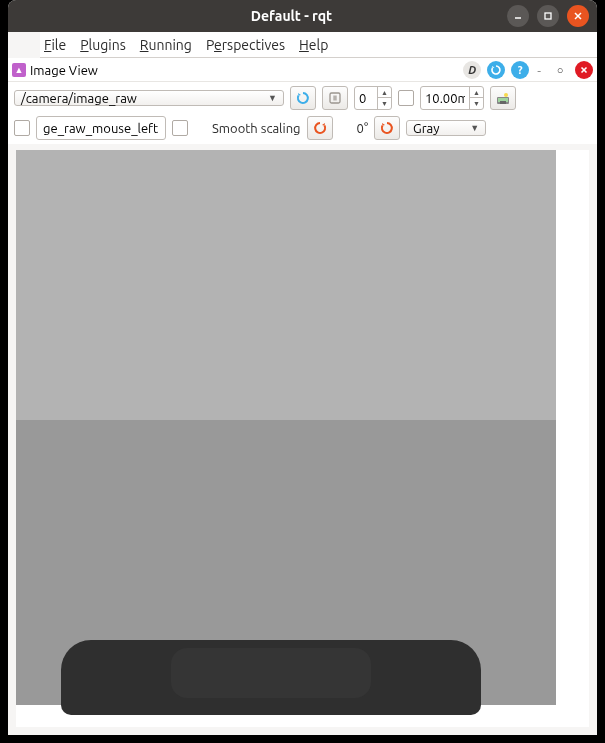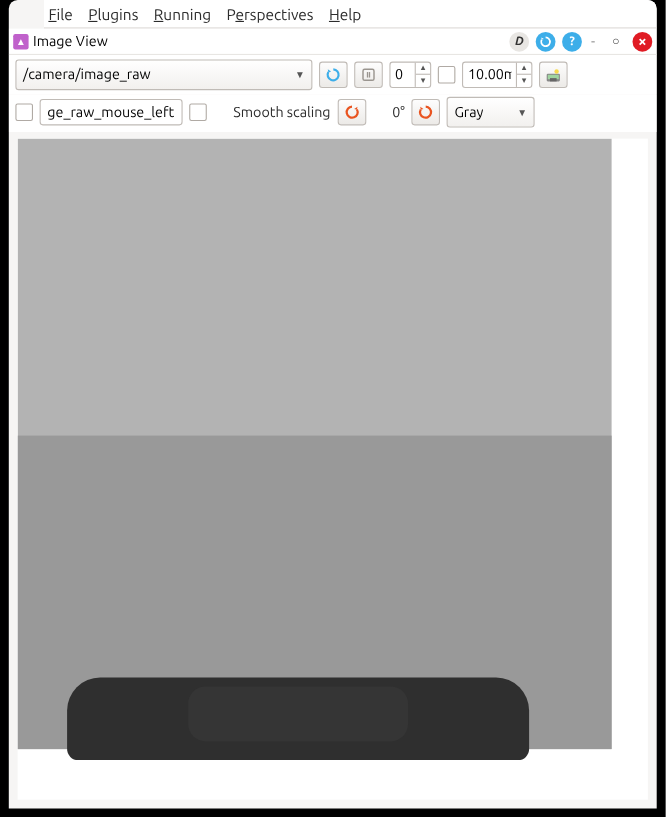--- a/index.html
+++ b/index.html
@@ -59,21 +59,21 @@
 .panel-header .sep { margin: 0 4px; color: #888; }
 .hbtn.undock { background: transparent; color: #333; }
 .hbtn.xclose { background: #e01b24; color: #fff; }
 
 
 .toolbar {
   background: #fff; padding: 4px 6px; display: flex; align-items: center;
   gap: 6px; font-size: 13px;
 }
 .combo {
-  height: 28px; border: 1px solid #c0bbb6; border-radius: 3px;
+  height: 16px; border: 1px solid #c0bbb6; border-radius: 3px;
   background: linear-gradient(#fff,#f2f0ee); display: flex; align-items: center;
   padding: 0 6px; gap: 6px; cursor: pointer;
 }
 .combo .arrow { font-size: 9px; color: #555; }
 .combo.topic { flex: 1; max-width: 270px; }
 .btn {
   width: 26px; height: 24px; border: 1px solid #c0bbb6; border-radius: 3px;
   background: linear-gradient(#fdfdfd,#eceae7);
   display: inline-flex; align-items: center; justify-content: center;
   cursor: pointer; font-size: 13px;
@@ -129,20 +129,40 @@
 .cam .robot::before {
   content: ""; position: absolute; top: 8px; left: 110px; width: 200px; height: 50px;
   border-radius: 16px; background: #353535;
 }
 </style>
 </head>
 <body>
 
 <div class="window">
 
+  <div class="titlebar">
+    <div style="width:60px"></div>
+    <div class="title">Default - rqt</div>
+    <div class="win-btn min">
+      <svg width="10" height="10" viewBox="0 0 10 10">
+          <line x1="2" y1="7" x2="8" y2="7" stroke="#fff" stroke-width="1.5"></line>
+        </svg>
+    </div>
+    <div class="win-btn max">
+      <svg width="10" height="10" viewBox="0 0 10 10">
+          <rect x="2" y="2" width="6" height="6" fill="none" stroke="#fff" stroke-width="1.3"></rect>
+        </svg>
+    </div>
+    <div class="win-btn close">
+      <svg width="10" height="10" viewBox="0 0 10 10">
+          <line x1="2" y1="2" x2="8" y2="8" stroke="#fff" stroke-width="1.5"></line>
+          <line x1="8" y1="2" x2="2" y2="8" stroke="#fff" stroke-width="1.5"></line>
+        </svg>
+    </div>
+  </div>
 
   <div class="menubar">
     <span class="item"><span class="mn">F</span><span>ile</span></span>
     <span class="item"><span class="mn">P</span>lugins</span>
     <span class="item"><span class="mn">R</span>unning</span>
     <span class="item">P<span class="mn">e</span>rspectives</span>
     <span class="item"><span class="mn">H</span>elp</span>
   </div>
 
   <div class="panel-header">

